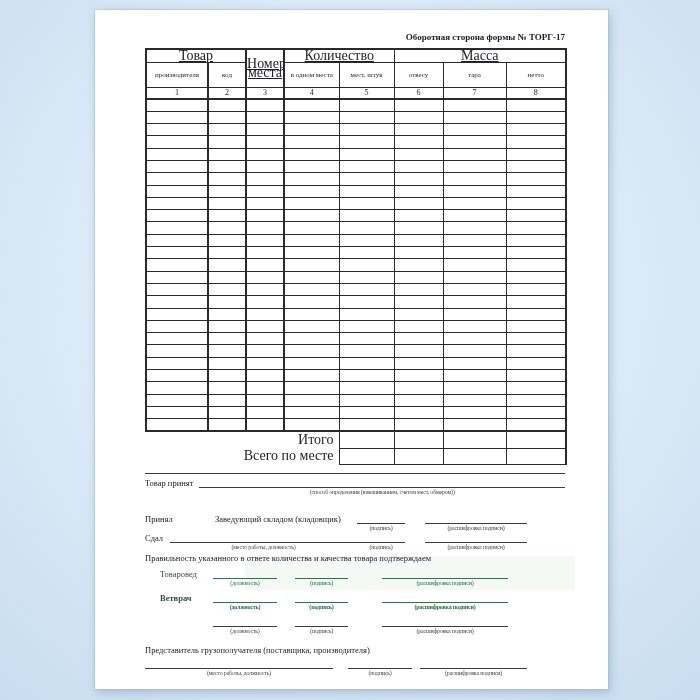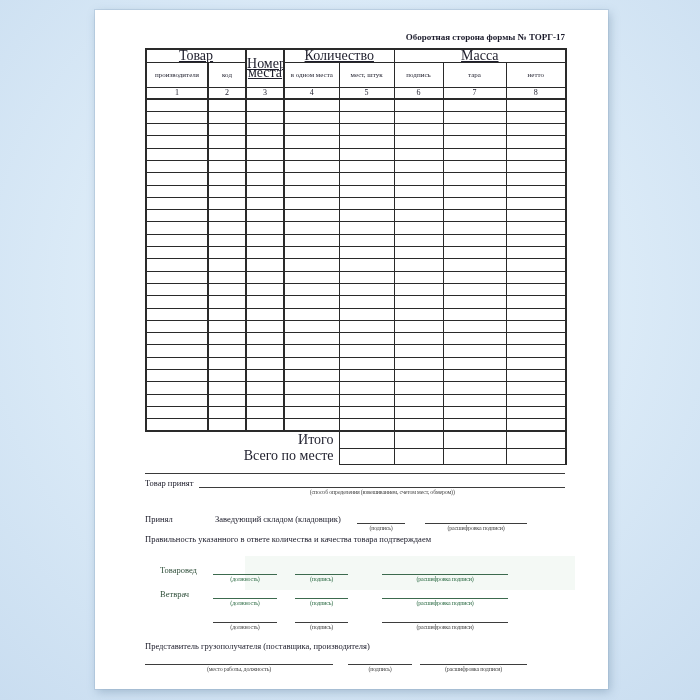--- a/index.html
+++ b/index.html
@@ -86,21 +86,21 @@
           <th colspan="2" class="bl2 br2 bt2">Товар</th>
           <th rowspan="2" class="br2 bt2 sub">Номер места</th>
           <th colspan="2" class="bt2">Количество</th>
           <th colspan="3" class="bt2 br2">Масса</th>
         </tr>
         <tr id="subhead-row">
             <th class="sub bl2 br2">производителя</th>
             <th class="sub br2">код</th>
             <th class="sub">в одном места</th>
             <th class="sub">мест, штук</th>
-            <th class="sub">подпись</th>
+            <th class="sub">отвесу</th>
             <th class="sub">тара</th>
             <th class="sub br2">нетто</th>
           </tr>
         <tr id="num-row">
             <th class="num bb2 bl2 br2">1</th>
             <th class="num bb2 br2">2</th>
             <th class="num bb2 br2">3</th>
             <th class="num bb2">4</th>
             <th class="num bb2">5</th>
             <th class="num bb2">6</th>
@@ -415,42 +415,57 @@
       <span class="fill w48">
         <span class="line"></span>
         <span class="cap">(подпись)</span>
       </span>
       <span class="fill w102" style="margin-left:20px">
         <span class="line"></span>
         <span class="cap">(расшифровка подписи)</span>
       </span>
     </div>
 
+    <div class="row" style="margin-top:1px">
+      <span class="lbl" style="width:25px">Сдал</span>
+      <span class="fill w187">
+        <span class="line"></span>
+        <span class="cap">(место работы, должность)</span>
+      </span>
+      <span class="fill w48">
+        <span class="line"></span>
+        <span class="cap">(подпись)</span>
+      </span>
+      <span class="fill w102" style="margin-left:20px">
+        <span class="line"></span>
+        <span class="cap">(расшифровка подписи)</span>
+      </span>
+    </div>
 
     <div class="row" style="margin-top:2px">
       <span class="lbl">Правильность указанного в ответе количества и качества товара подтверждаем</span>
     </div>
 
     <div id="signer-rows">
-        <div class="sig-row row green" style="margin-top: 21px;">
+        <div class="sig-row row green" style="margin-top: 6px;">
           <span class="lbl" style="width: 68px; padding-left: 15px;">Товаровед</span>
           <span class="fill w64">
             <span class="line"></span>
             <span class="cap">(должность)</span>
           </span>
           <span class="fill w53" style="margin-left: 18px;">
             <span class="line"></span>
             <span class="cap">(подпись)</span>
           </span>
           <span class="fill w126" style="margin-left: 34px;">
             <span class="line"></span>
             <span class="cap">(расшифровка подписи)</span>
           </span>
         </div>
-        <div class="sig-row row green" style="margin-top: 6px;">
+        <div class="sig-row row green" style="margin-top: 6px; font-weight: bold;">
           <span class="lbl" style="width: 68px; padding-left: 15px;">Ветврач</span>
           <span class="fill w64">
             <span class="line"></span>
             <span class="cap">(должность)</span>
           </span>
           <span class="fill w53" style="margin-left: 18px;">
             <span class="line"></span>
             <span class="cap">(подпись)</span>
           </span>
           <span class="fill w126" style="margin-left: 34px;">

